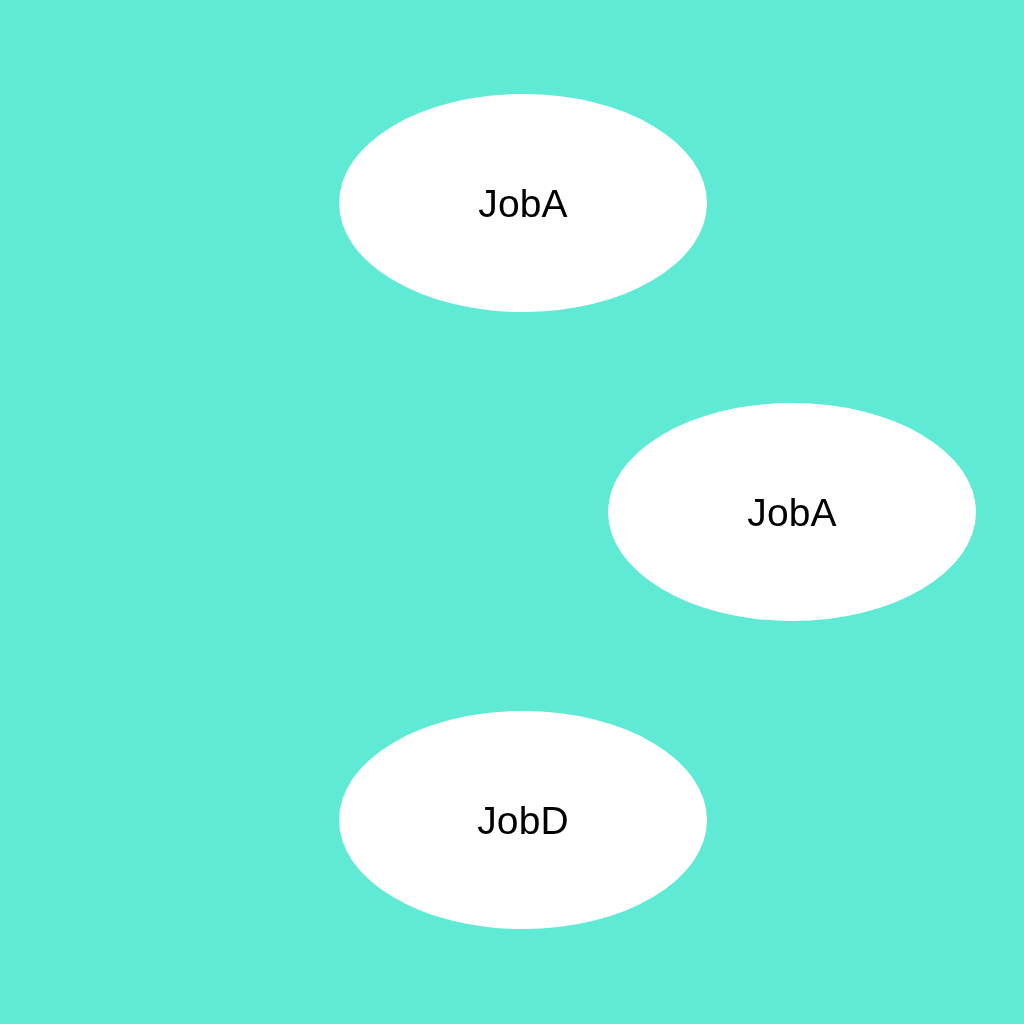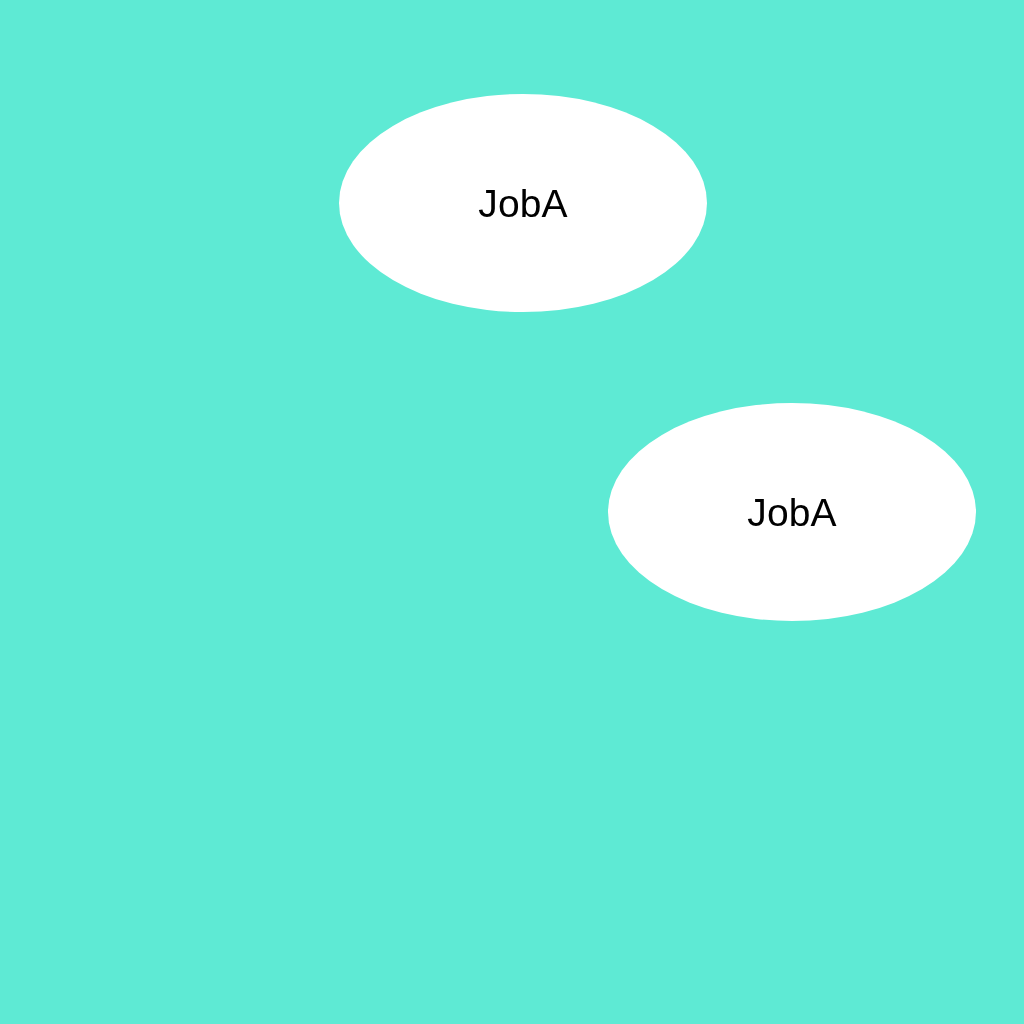--- a/index.html
+++ b/index.html
@@ -58,15 +58,19 @@
       <div class="node-ellipse" style="background: rgb(255, 255, 255);"></div>
       <span class="node-label" style="color: rgb(0, 0, 0);">JobA</span>
     </div>
 
 
     <div class="node" style="left: 608px; top: 403px; width: 368px; height: 218px;">
       <div class="node-ellipse" style="background: rgb(255, 255, 255);"></div>
       <span class="node-label" style="color: rgb(0, 0, 0);">JobA</span>
     </div>
 
+    <div class="node" style="left: 339px; top: 711px; width: 368px; height: 218px;">
+      <div class="node-ellipse" style="background: rgb(255, 255, 255);"></div>
+      <span class="node-label" style="color: rgb(0, 0, 0);">JobD</span>
+    </div>
 
   </div>
 </div>
 
 </body></html>

